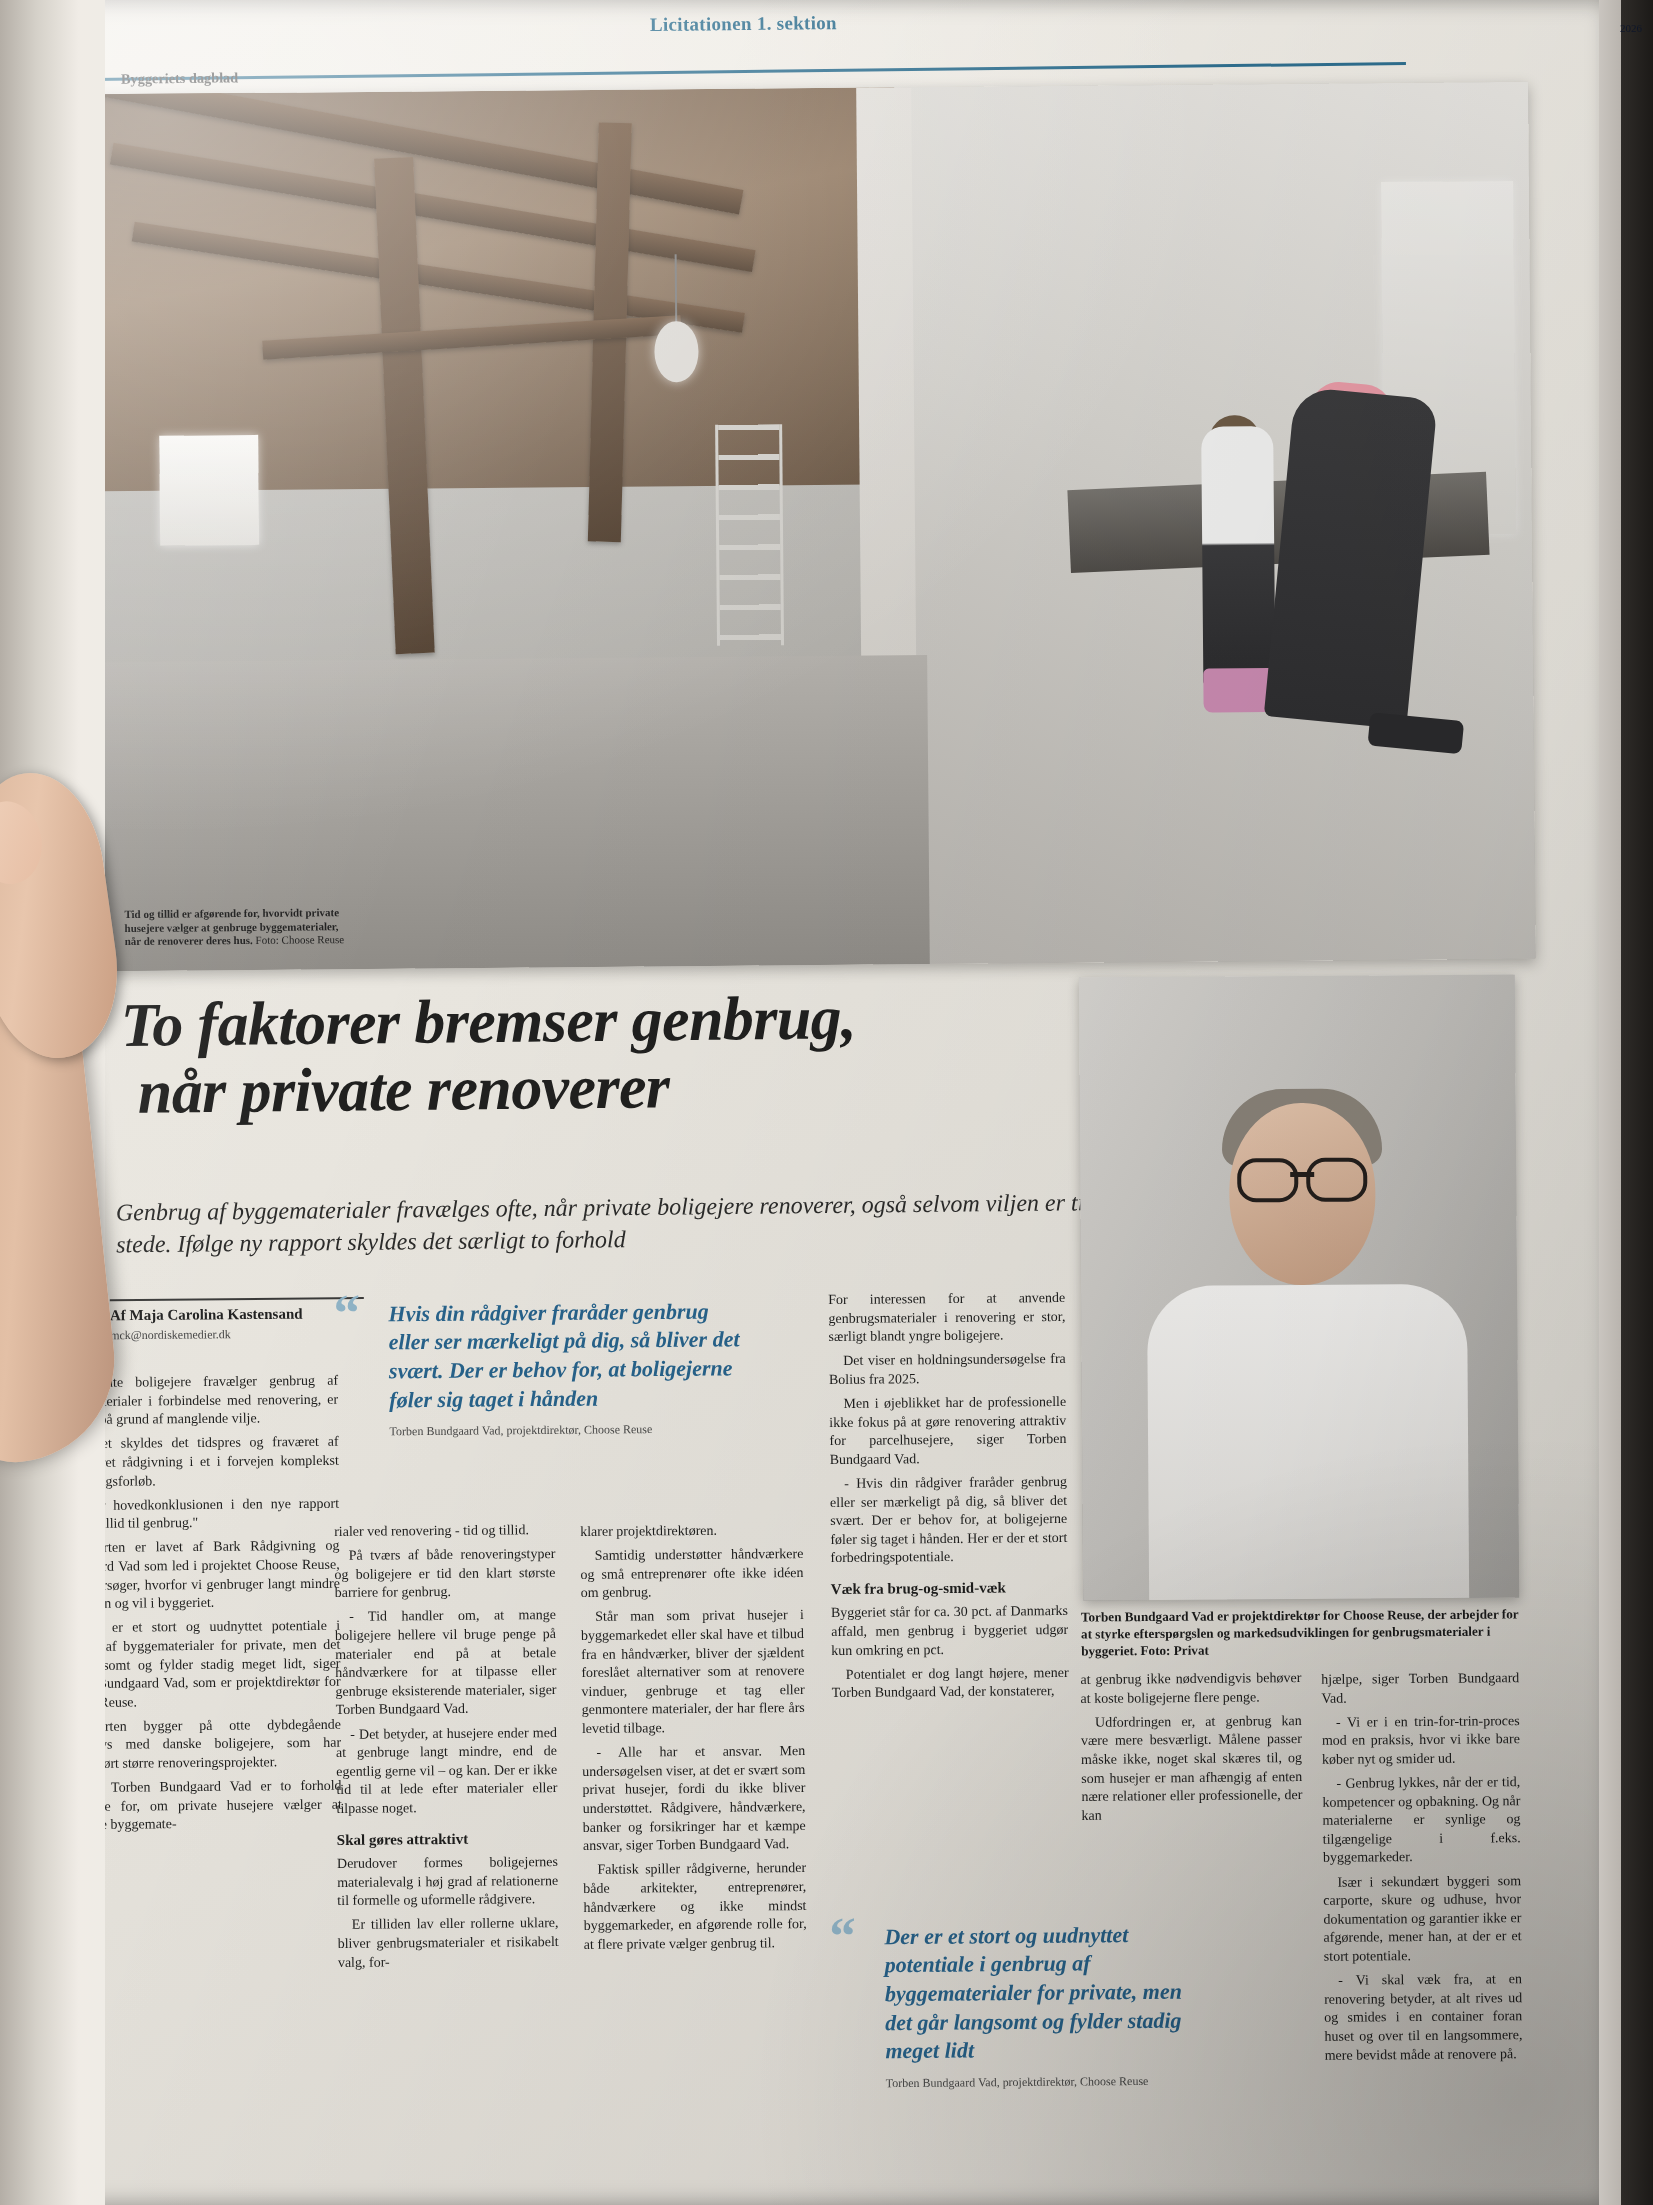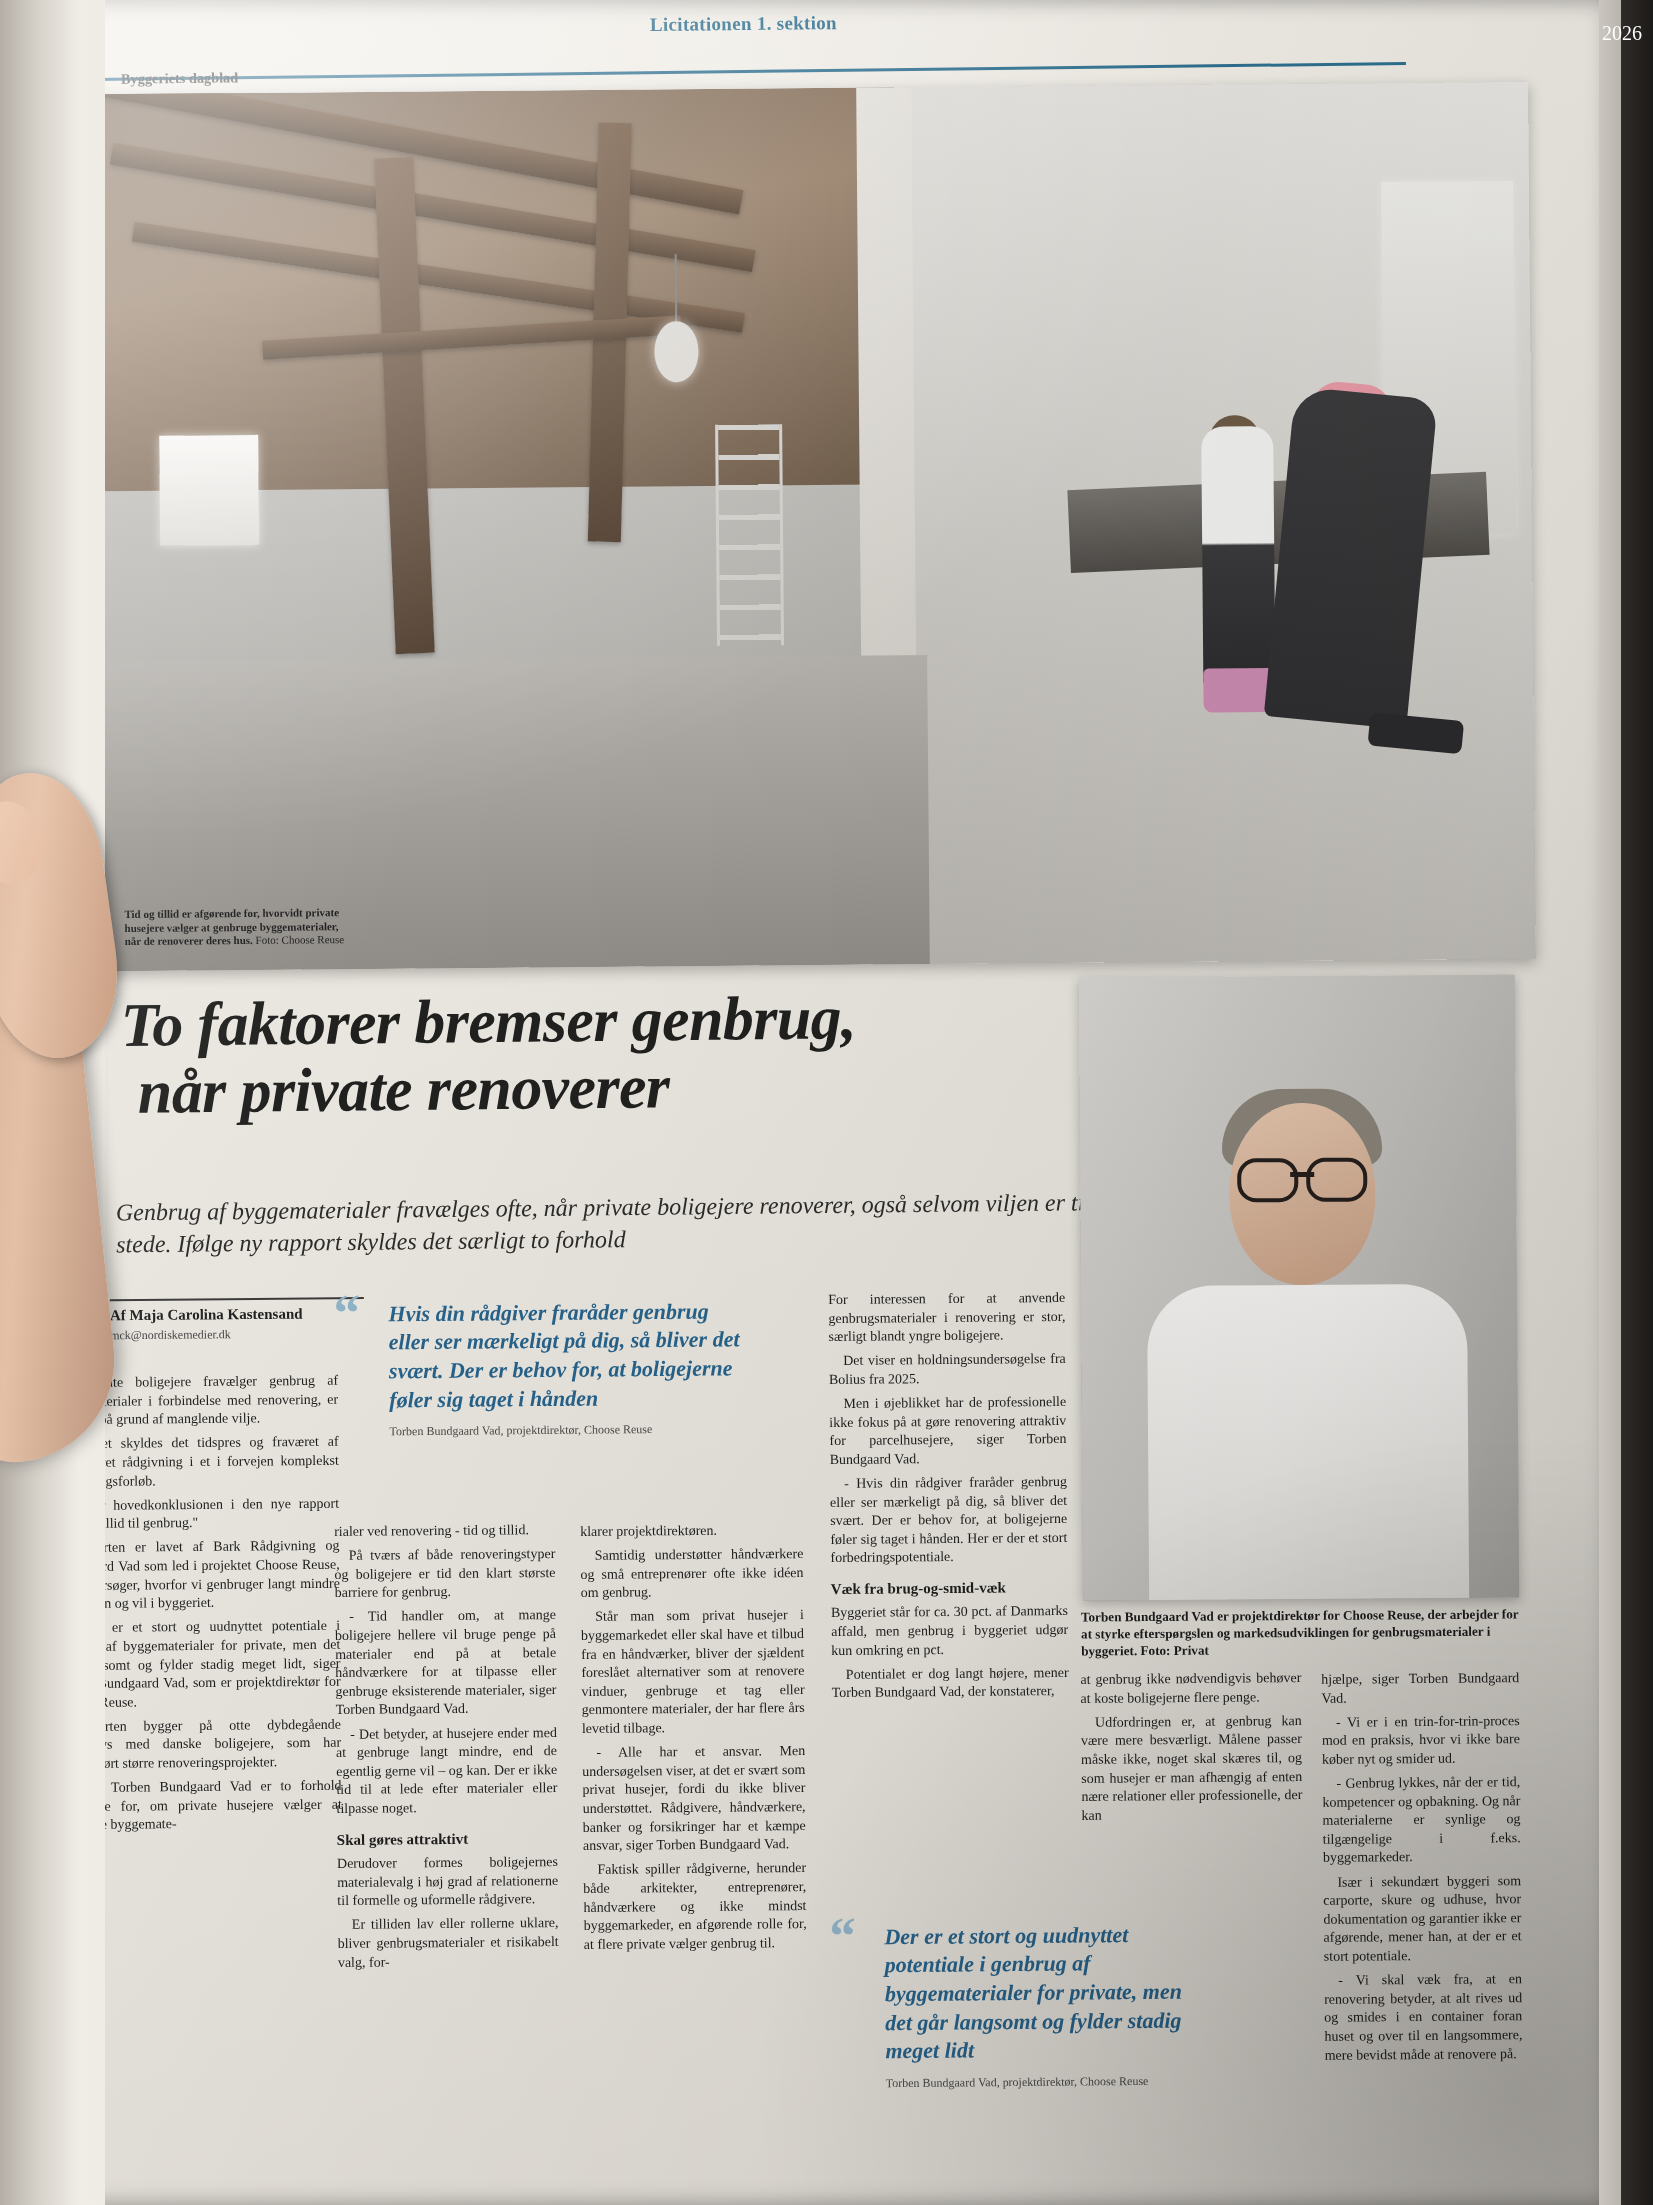--- a/index.html
+++ b/index.html
@@ -257,15 +257,15 @@
 
     <div class="faded"></div>
   </div>
 
   <div class="left-curl"></div>
   <div class="hand"></div>
   <div class="thumb">
       <div class="nail"></div>
     </div>
 
-  <div class="year-tab" style="position:absolute;right:12px;top:22px;color:#ffffff;font-size:20px;">2026</div>
+  <div class="year-tab" style="position:absolute;right:12px;top:22px;color:#0f172a;font-size:11px;">2026</div>
 </div>
 
 
 </body></html>

